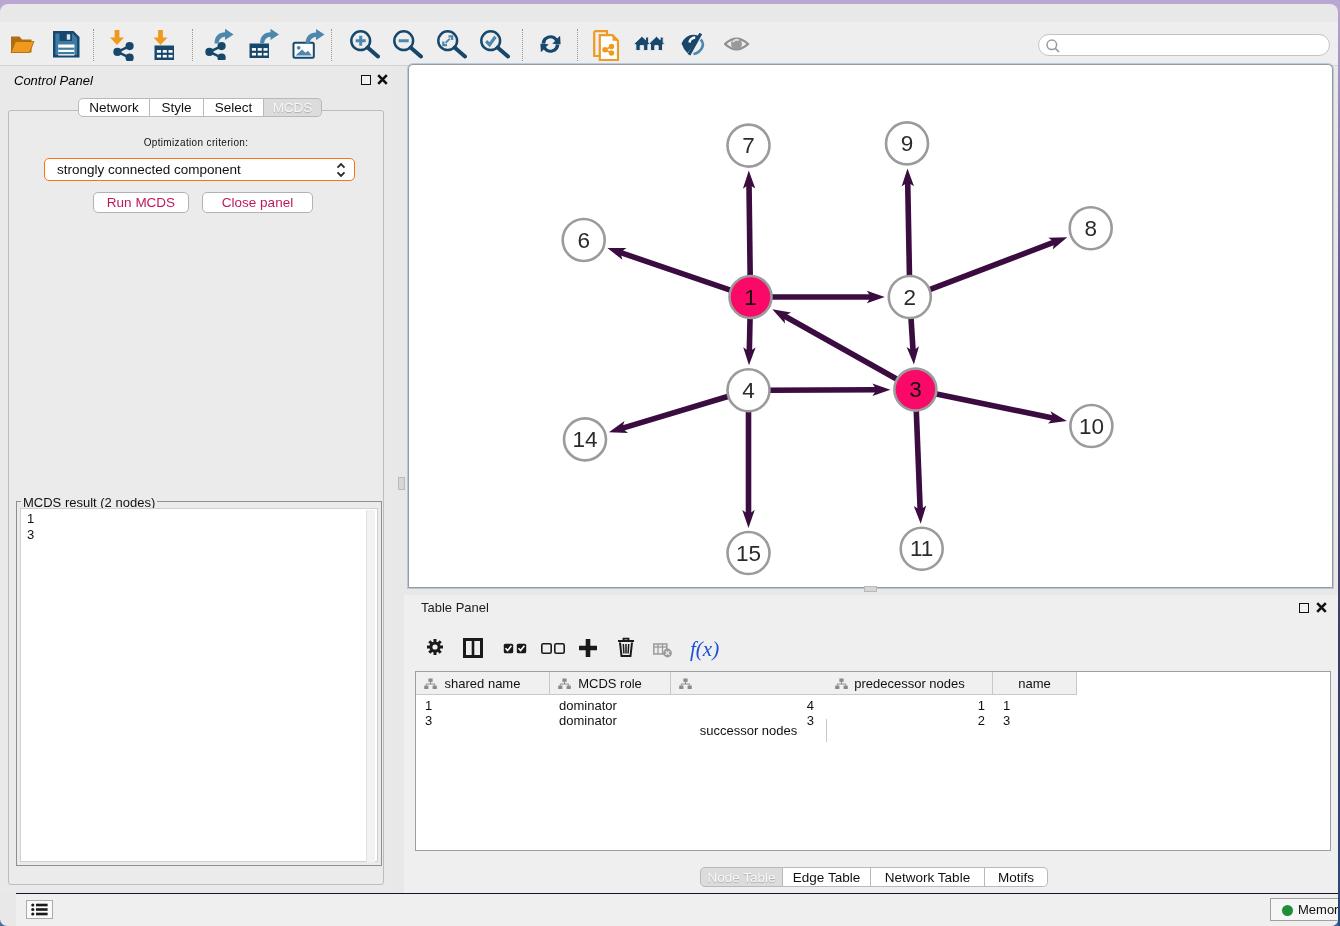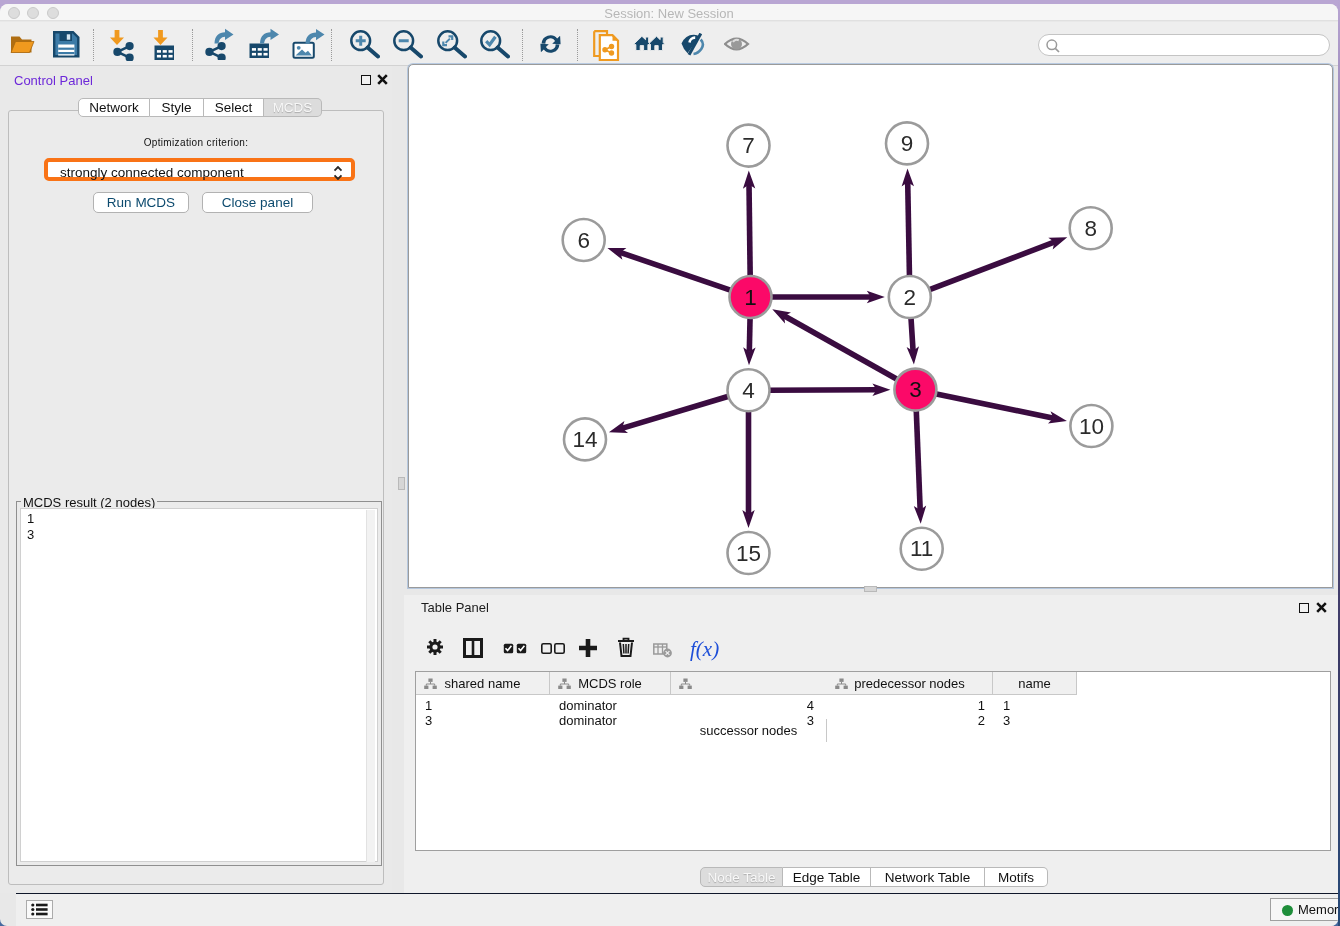--- a/index.html
+++ b/index.html
@@ -21,39 +21,39 @@
 #toolbar { position:absolute; left:0; top:18px; width:1338px; height:44px; background:#eeeeee;
   border-bottom:1px solid #d2d2d2; }
 .tbsep { position:absolute; top:7px; height:32px; width:0;
   border-left:1px dotted #9a9a9a; }
 .tbico { position:absolute; top:9px; }
 #searchbox { position:absolute; left:1038px; top:12px; width:292px; height:22px; background:#fff;
   border:1px solid #c4c4c4; border-radius:11px; }
 
 #cpanel { position:absolute; left:0; top:62px; width:392px; height:827px; background:#e9e9e9; }
 #cphead { position:absolute; left:0; top:0; width:100%; height:28px; }
-#cphead .t { position:absolute; left:14px; top:7px; font-size:13px; color:#6d28d9; }
+#cphead .t { position:absolute; left:14px; top:7px; font-size:13px; color:#000000;font-style:italic; }
 .floatbtn { position:absolute; width:10px; height:10px; border:1.5px solid #111; background:#f2f2f2; top:9px; }
 
 .tabrow { position:absolute; display:flex; font-size:13.5px; }
 .tabrow .tab { background:#fff; border:1px solid #b9b9b9; border-left:none; color:#111;
   display:flex; align-items:center; justify-content:center; }
 .tabrow .tab.first { border-left:1px solid #b9b9b9; border-radius:5px 0 0 5px; }
 .tabrow .tab.last { border-radius:0 5px 5px 0; }
 .tabrow .tab.sel { background:#dcdcdc; color:#f8f8f8; text-shadow:0 1px 1px #aaa; border-color:#b9b9b9; }
 #cptabs { left:78px; top:32px; height:19px; }
 #cpbody { position:absolute; left:8px; top:44px; width:376px; height:775px;
   border:1px solid #bdbdbd; border-radius:3px; background:#ebebeb; }
 #optlabel { position:absolute; left:0; top:71px; width:100%; text-align:center;
   font-size:10px; color:#111; letter-spacing:0.35px; }
 #selbox { position:absolute; left:44px; top:92px; width:311px; height:23px; background:#fff;
-  border:4px solid #f97316; border-radius:5px; font-size:13.5px; color:#111; }
+  border:1px solid #f97316; border-radius:5px; font-size:13.5px; color:#111; }
 #selbox .txt { position:absolute; left:12px; top:3px; }
 .btn { position:absolute; height:21px; background:#fff; border:1px solid #b2b2b2; border-radius:5px;
-  font-size:13.5px; color:#0c4a6e; text-align:center; }
+  font-size:13.5px; color:#be185d; text-align:center; }
 #runbtn { left:93px; top:126px; width:96px; padding-top:2px; }
 #closebtn { left:202px; top:126px; width:111px; padding-top:2px; }
 
 #mcdsfs { position:absolute; left:16px; top:429px; width:366px; height:365px; }
 #mcdsfs .bord { position:absolute; left:0; top:6px; width:100%; height:365px; border:1px solid #8f8f8f; }
 #mcdsfs .leg { position:absolute; left:5px; top:0; background:#ebebeb; padding:0 2px;
   font-size:13px; color:#111; }
 #mcdsfs .inner { position:absolute; left:4px; top:13px; width:358px; height:354px; background:#fff;
   border:1px solid #d0d0d0; font-size:13px; color:#111; }
 #mcdsfs .sb { position:absolute; right:2px; top:1px; width:9px; height:352px; background:#f2f2f2;
@@ -85,26 +85,20 @@
 #membtn { position:absolute; left:1254px; top:4px; width:75px; height:23px; background:#f6f6f6;
   border:1px solid #9f9f9f; font-size:13px; color:#111; }
 #membtn .dot { position:absolute; left:11px; top:6px; width:11px; height:11px; border-radius:50%; background:#1e8e3a; }
 #membtn .t { position:absolute; left:27px; top:3px; }
 .grip { position:absolute; background:#d6d6d6; border:1px solid #b9b9b9; }
 </style>
 </head>
 <body>
 <div id="rightstrip"></div>
 <div id="app">
-  <div id="titlebar">
-    <div class="tl" style="left:8px;"></div>
-    <div class="tl" style="left:27px;"></div>
-    <div class="tl" style="left:47px;"></div>
-    <div id="wtitle">Session: New Session</div>
-  </div>
   <div id="toolbar">
       <svg class="tbico" style="left:10px;top:10px" width="25" height="22" viewBox="0 0 25 22">
         <path d="M1 4.5 L9.5 4.5 L12 7.5 L21.5 7.5 L21.5 20.5 L1 20.5 Z" fill="#b06e12"></path>
 <path d="M5.5 9.5 L24 9.5 L19.5 20.5 L1 20.5 Z" fill="#f0991e" stroke="#a8680f" stroke-width="0.8"></path>
       </svg>
       <svg class="tbico" style="left:53px;top:9px" width="27" height="27" viewBox="0 0 27 27">
         <path d="M1.2 1.2 L20 1.2 L25.3 6.5 L25.3 25.3 L1.2 25.3 Z" fill="#3c7ba7" stroke="#17486b" stroke-width="2.4"></path>
 <path d="M6.5 2 L19 2 L19 10 L6.5 10 Z" fill="#17486b"></path>
 <rect x="13.8" y="3.3" width="3.4" height="5.4" fill="#d7e6f0"></rect>
 <rect x="5.2" y="13.5" width="16.2" height="11" fill="#ffffff"></rect>

